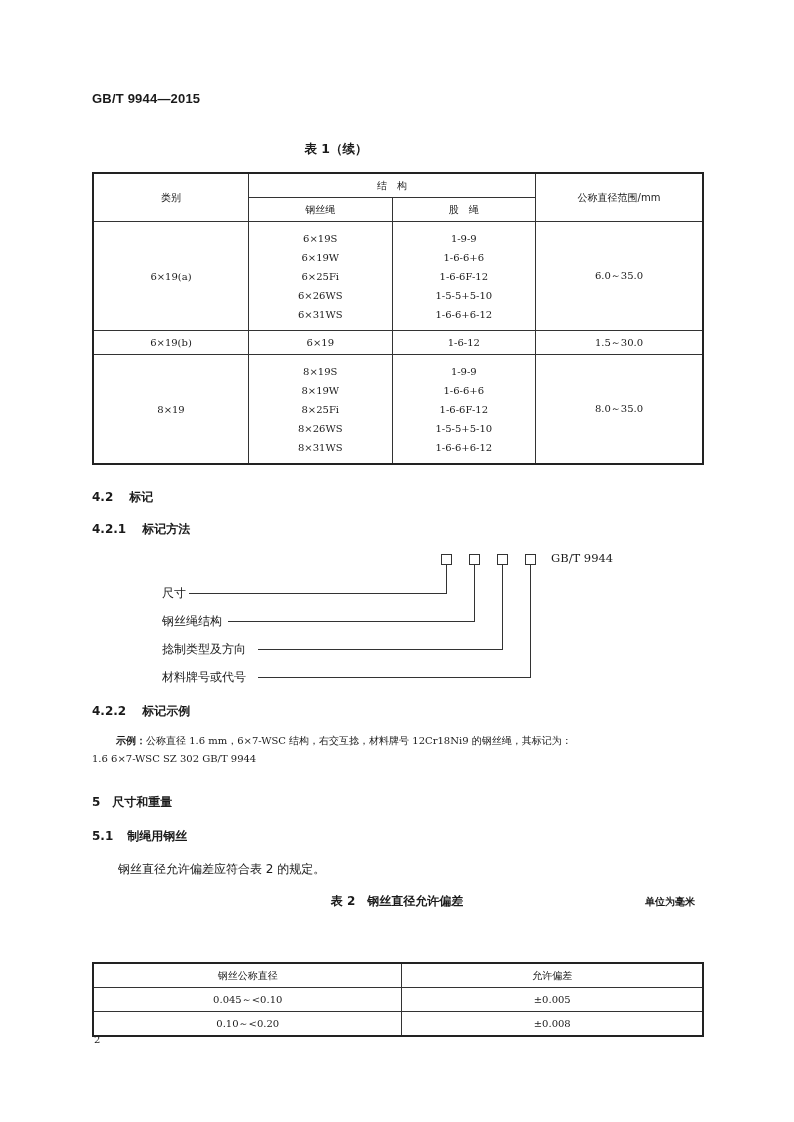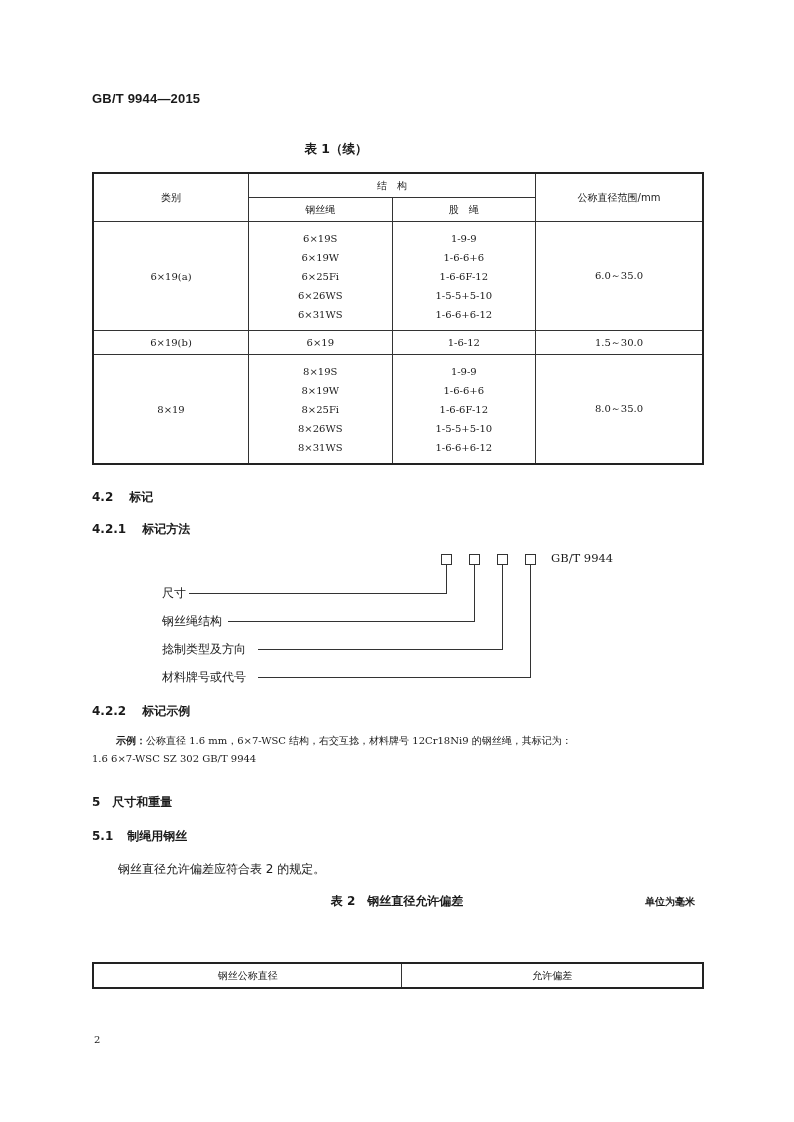--- a/index.html
+++ b/index.html
@@ -158,16 +158,24 @@
       <col style="width:310px">
       <col style="width:302px">
     </colgroup>
   <thead>
     <tr>
       <th>钢丝公称直径</th>
       <th>允许偏差</th>
     </tr>
   </thead>
   <tbody>
+    <tr>
+      <td>0.045～&lt;0.10</td>
+      <td>±0.005</td>
+    </tr>
+    <tr>
+      <td>0.10～&lt;0.20</td>
+      <td>±0.008</td>
+    </tr>
   </tbody>
 </table>
 
 <div class="abs" style="left:94px; top:1034px; font-size:10px;">2</div>
 
 </body></html>

